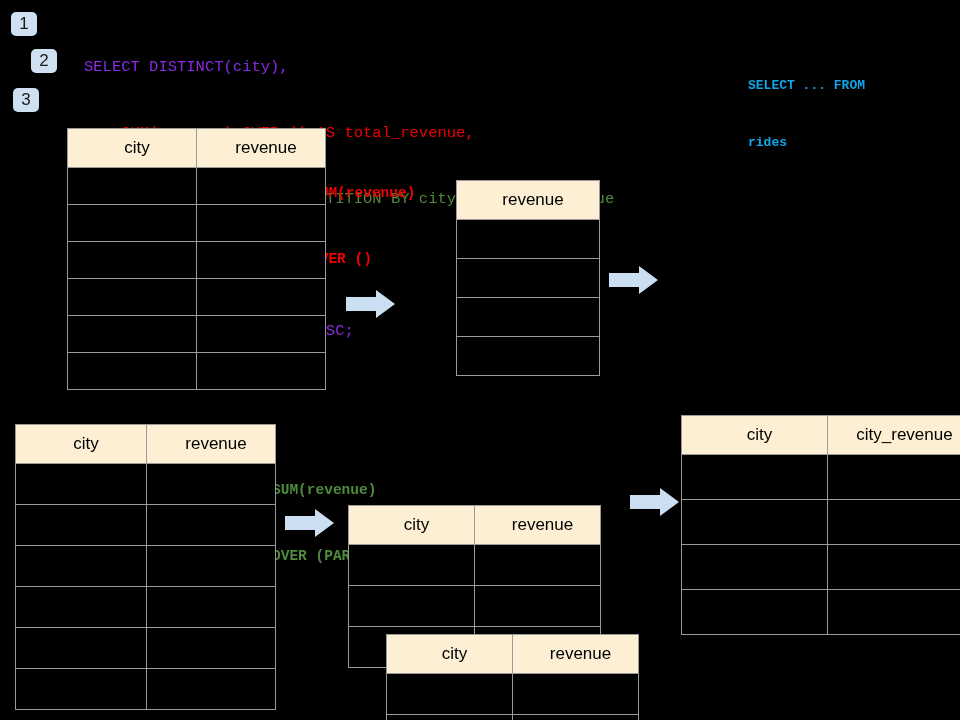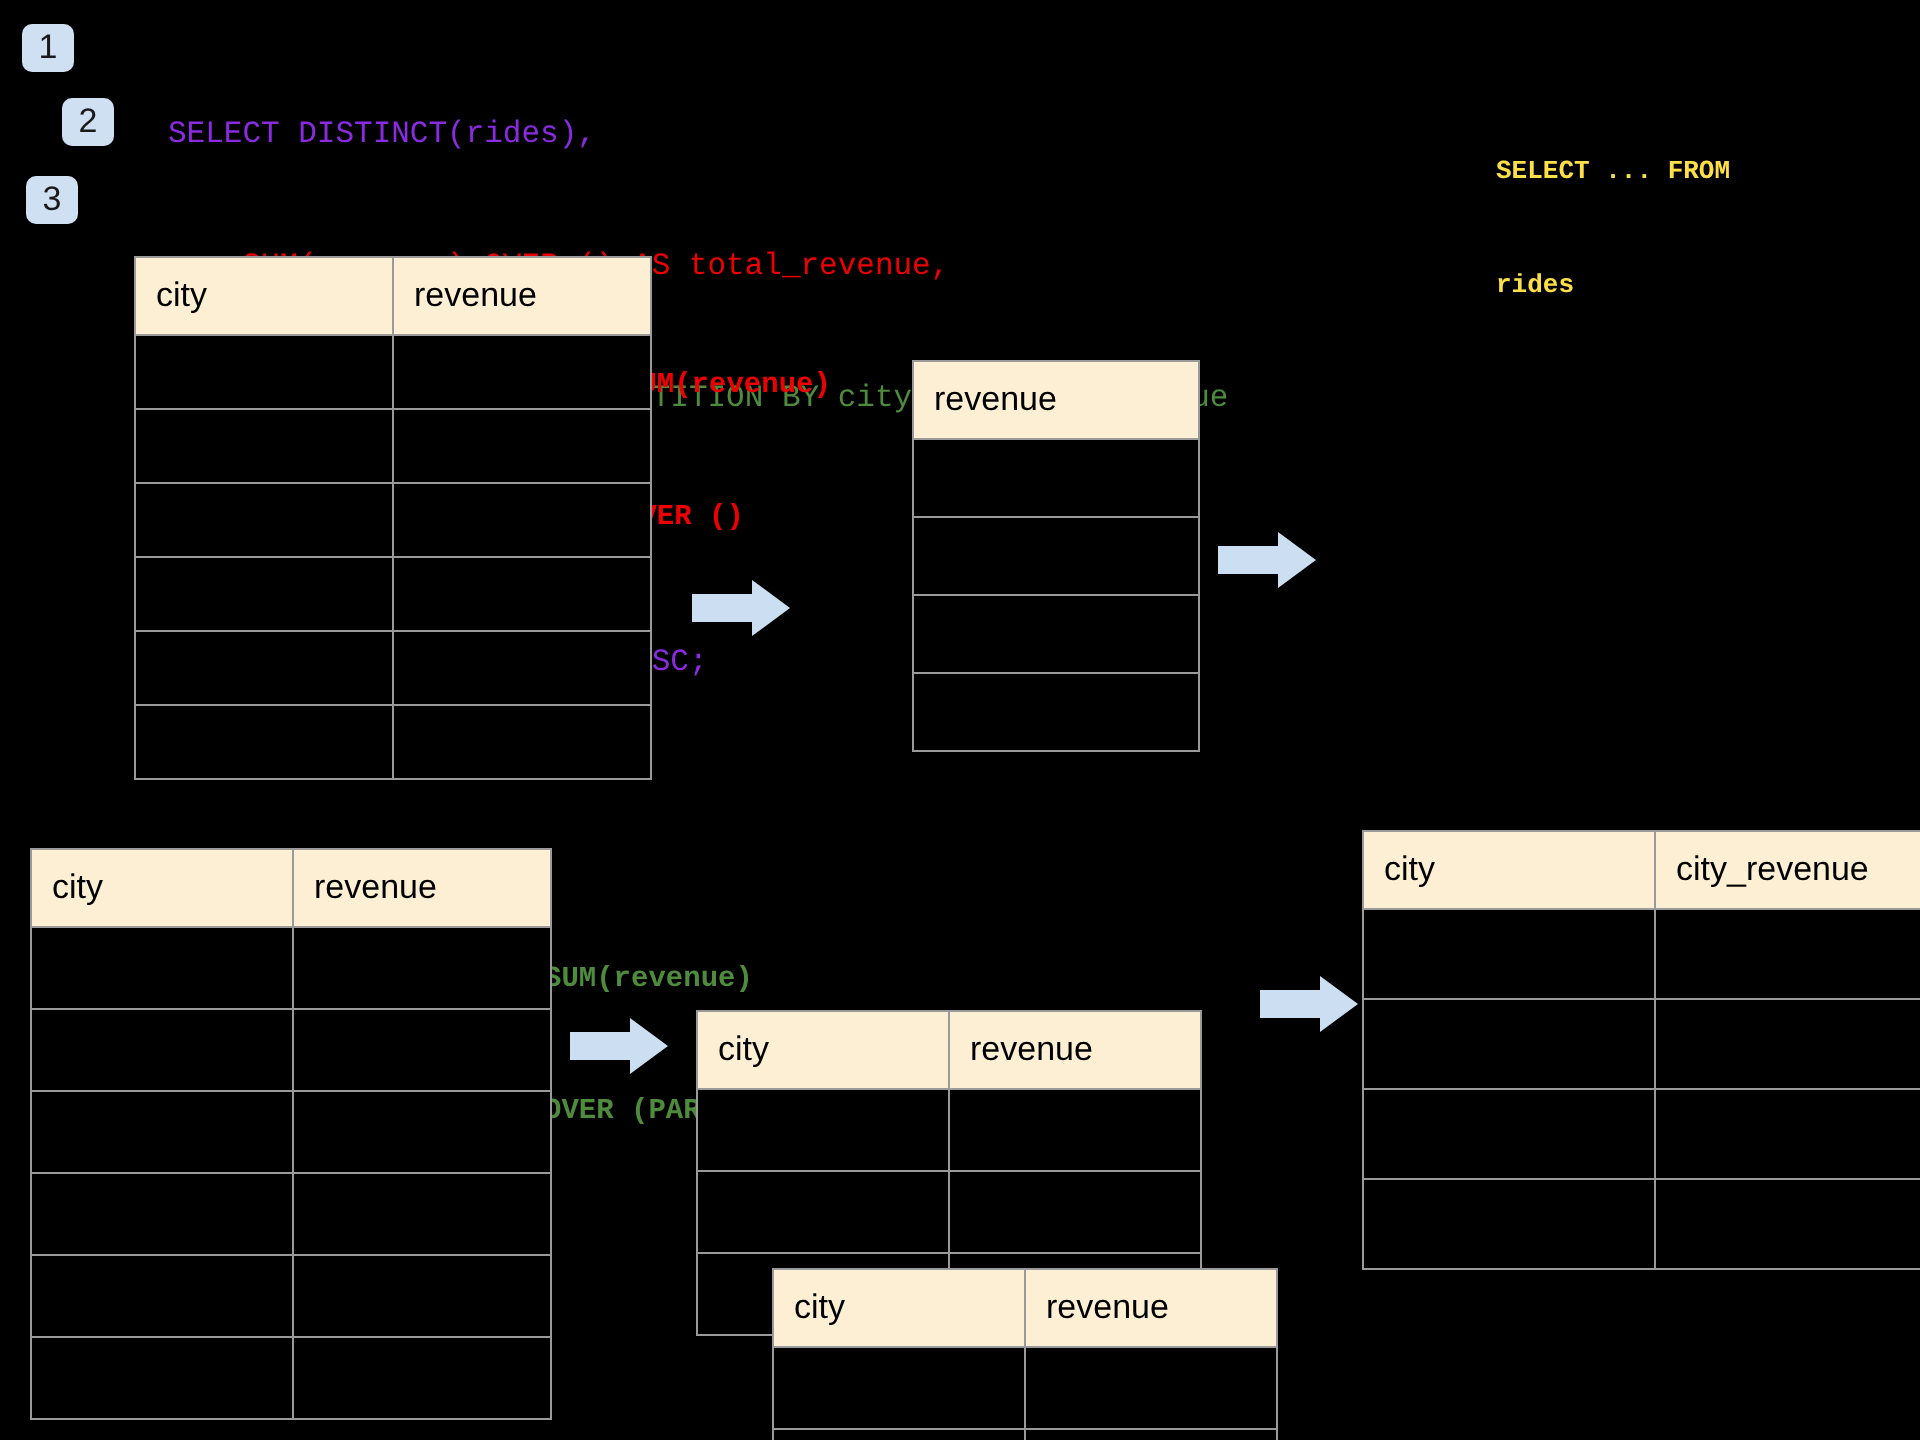--- a/index.html
+++ b/index.html
@@ -32,21 +32,21 @@
   .c-purple{color:#8a2be2;}
   .c-red{color:#ee0000;}
   .c-green{color:#4e8b3c;}
 
   .side-note{
     position:absolute;
     font-family:"Liberation Mono","DejaVu Sans Mono",monospace;
     font-size:13px;
     line-height:19px;
     font-weight:bold;
-    color:#fde047;
+    color:#0ea5e9;
     white-space:pre;
   }
 
   
   .annot{
     position:absolute;
     font-family:"Liberation Mono","DejaVu Sans Mono",monospace;
     font-size:14.5px;
     line-height:22px;
     font-weight:bold;
@@ -65,21 +65,21 @@
   .tbl th,.tbl td{
     border:1px solid #9a9a9a;
     padding:0;
     margin:0;
   }
   .tbl th{
     background:#fcefd3;
     color:#000;
     font-weight:normal;
     font-size:17px;
-    text-align:left;
+    text-align:center;
     padding:6px 0 6px 10px;
     height:26px;
     font-family:"Liberation Sans",sans-serif;
   }
   .tbl td{
     background:#000;
     height:36px;
   }
 
   
@@ -92,21 +92,21 @@
   <span>1</span>
 </div>
 <div class="badge" style="left:31px;top:49px;">
   <span>2</span>
 </div>
 <div class="badge" style="left:13px;top:88px;">
   <span>3</span>
 </div>
 
 <div class="sql" style="left:84px;top:12px;">
-  <div class="sql-line c-purple">SELECT DISTINCT(rides),</div>
+  <div class="sql-line c-purple">SELECT DISTINCT(city),</div>
   <div class="sql-line c-red">    SUM(revenue) OVER () AS total_revenue,</div>
   <div class="sql-line c-green">    SUM(revenue) OVER (PARTITION BY city) as city_revenue</div>
   <div class="sql-line c-purple">  FROM rides</div>
   <div class="sql-line c-purple">  ORDER by city_revenue DESC;</div>
 </div>
 
 <div class="side-note" style="left:748px;top:38px;">
   <div>SELECT ... FROM</div>
   <div>rides</div>
 </div>

